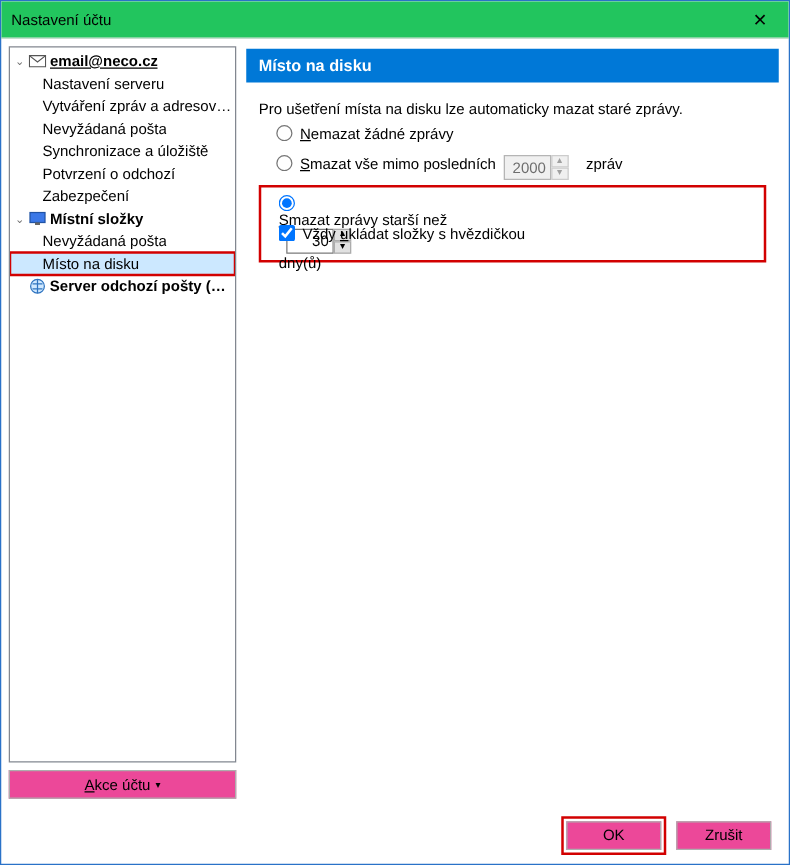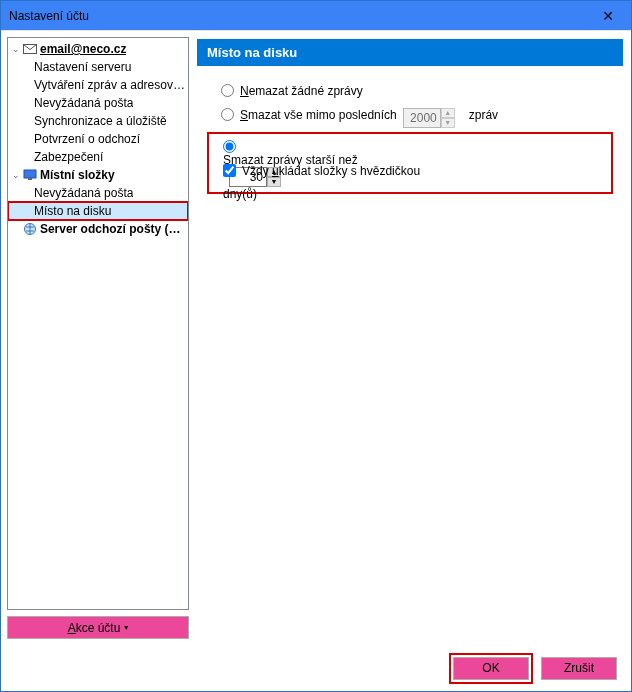--- a/index.html
+++ b/index.html
@@ -9,21 +9,21 @@
     font-size: 12px;
     background: #fff;
     width: 632px;
     height: 692px;
     border: 1px solid #2a72c8;
     display: flex;
     flex-direction: column;
   }
   .titlebar {
     height: 30px;
-    background: #3b82f6;
+    background: #22c55e;
     display: flex;
     align-items: center;
     padding-left: 8px;
     border-bottom: 1px solid #e5e5e5;
   }
   .titlebar .title { flex: 1; font-size: 12px; }
   .titlebar .close {
     width: 46px; height: 30px;
     display: flex; align-items: center; justify-content: center;
     font-size: 14px; font-family: Arial;
@@ -247,20 +247,21 @@
       <div class="button" style="justify-content:center; gap:4px;">
         <span><span class="u">A</span><span id="aa-rest">kce účtu</span></span>
         <span style="font-size:8px;">▾</span>
       </div>
     </div>
   </div>
 
   <div class="right-panel">
     <div class="section-header">Místo na disku</div>
     <div class="section-body">
+      <div class="intro">Pro ušetření místa na disku lze automaticky mazat staré zprávy.</div>
 
       <label class="radio-row">
         <input type="radio" name="del" style="">
         <span><span class="u">N</span><span>emazat žádné zprávy</span></span>
       </label>
 
       <label class="radio-row">
         <input type="radio" name="del" style="">
         <span><span class="u">S</span><span>mazat vše mimo posledních</span></span>
         <span class="spinner">

